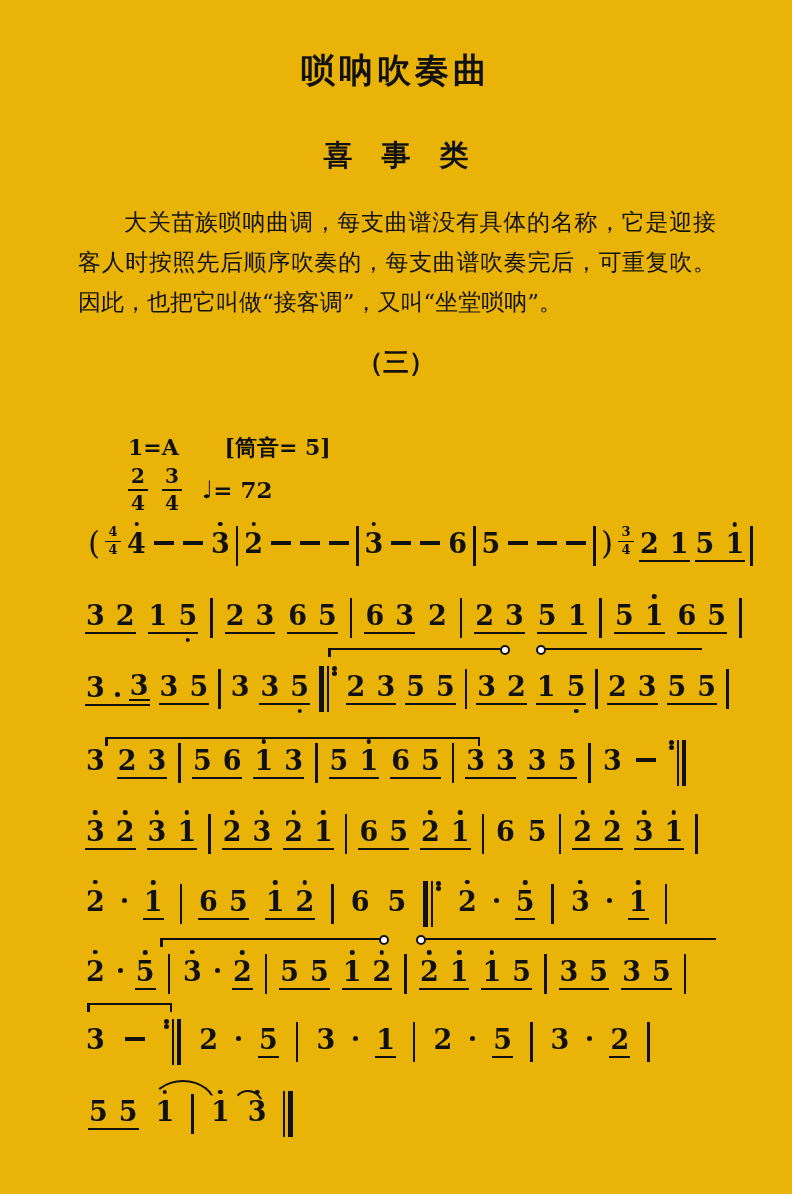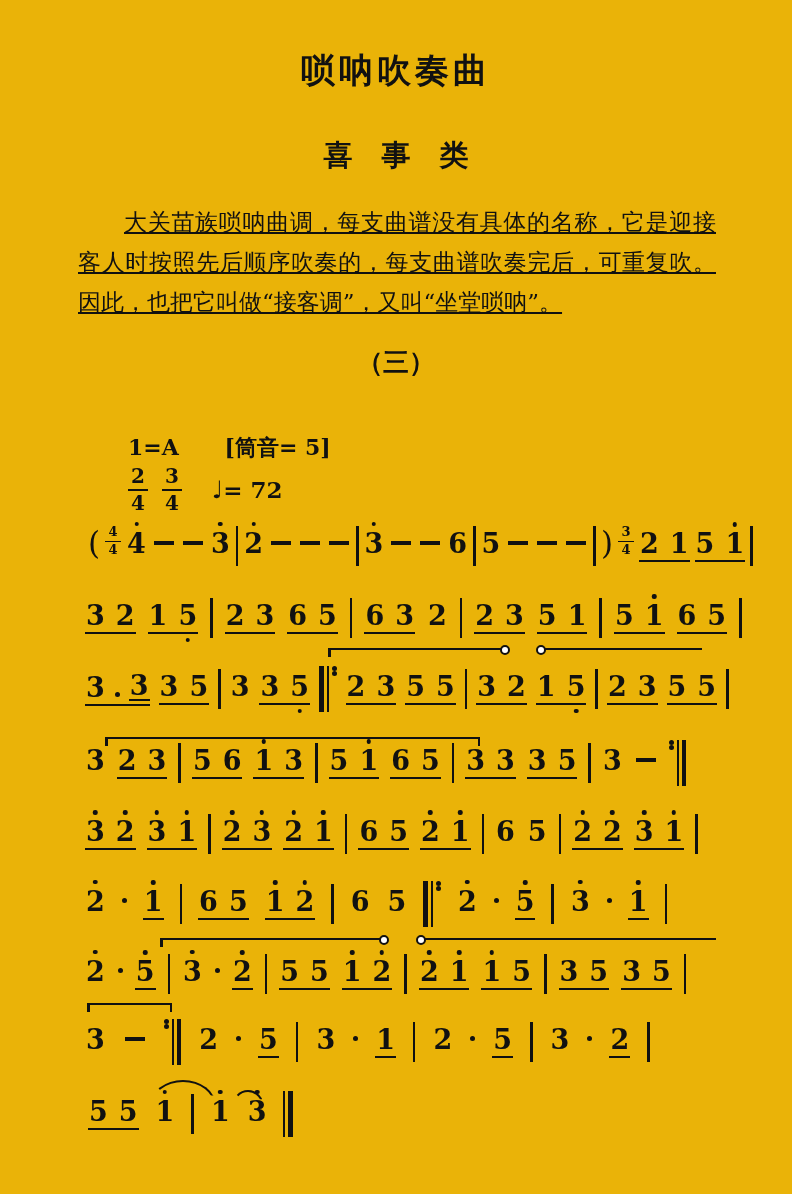--- a/index.html
+++ b/index.html
@@ -3,31 +3,31 @@
 <meta charset="utf-8">
 <style>
   html,body{margin:0;padding:0;background:#ffffff;}
   .page{position:relative;width:792px;height:1194px;background:#eab308;color:#111;
         font-family:"DejaVu Serif","Liberation Serif",serif;overflow:hidden;}
   .title{position:absolute;top:48px;left:0;width:100%;text-align:center;
          font-size:34px;font-weight:bold;letter-spacing:4px;}
   .subtitle{position:absolute;top:116px;left:0;width:100%;text-align:center;
             font-size:29px;font-weight:bold;margin-top:20px;}
   .intro{position:absolute;top:202px;left:78px;width:638px;font-size:23px;
-         line-height:40px;text-align:justify;text-indent:2em;text-decoration:underline;}
+         line-height:40px;text-align:justify;text-indent:2em;}
   .secnum{position:absolute;top:345px;left:0;width:100%;text-align:center;
           font-size:26px;font-weight:bold;}
   .keyline{position:absolute;top:433px;left:128px;font-size:22px;font-weight:bold;}
   .keyline .tube{margin-left:38px;}
   .meterline{position:absolute;top:466px;left:128px;display:flex;align-items:center;gap:14px;}
   .bigfrac{display:inline-flex;flex-direction:column;align-items:center;
            font-size:20px;font-weight:bold;line-height:1.05;}
   .bigfrac .fa{border-bottom:2.5px solid #111;padding:0 3px 2px;}
   .bigfrac .fb{padding-top:2px;}
-  .tempo{font-size:23px;font-weight:bold;margin-left:16px;}
+  .tempo{font-size:23px;font-weight:bold;margin-left:6px;}
   .tempo .gl{font-family:"DejaVu Sans",sans-serif;font-size:24px;}
 
   
   .mline{position:absolute;display:flex;align-items:center;height:52px;}
   .n{position:relative;display:inline-block;font-size:27px;font-weight:bold;
      line-height:1;padding:0 1px 5.5px;}
   .n.u1{padding-bottom:3px;border-bottom:2.5px solid #111;}
   .n.u2{border-bottom:2.5px solid #111;padding-bottom:1px;}
   .g{display:inline-flex;align-items:flex-end;gap:9px;padding-bottom:5.5px;}
   .g.u1{padding-bottom:3px;border-bottom:2.5px solid #111;}

